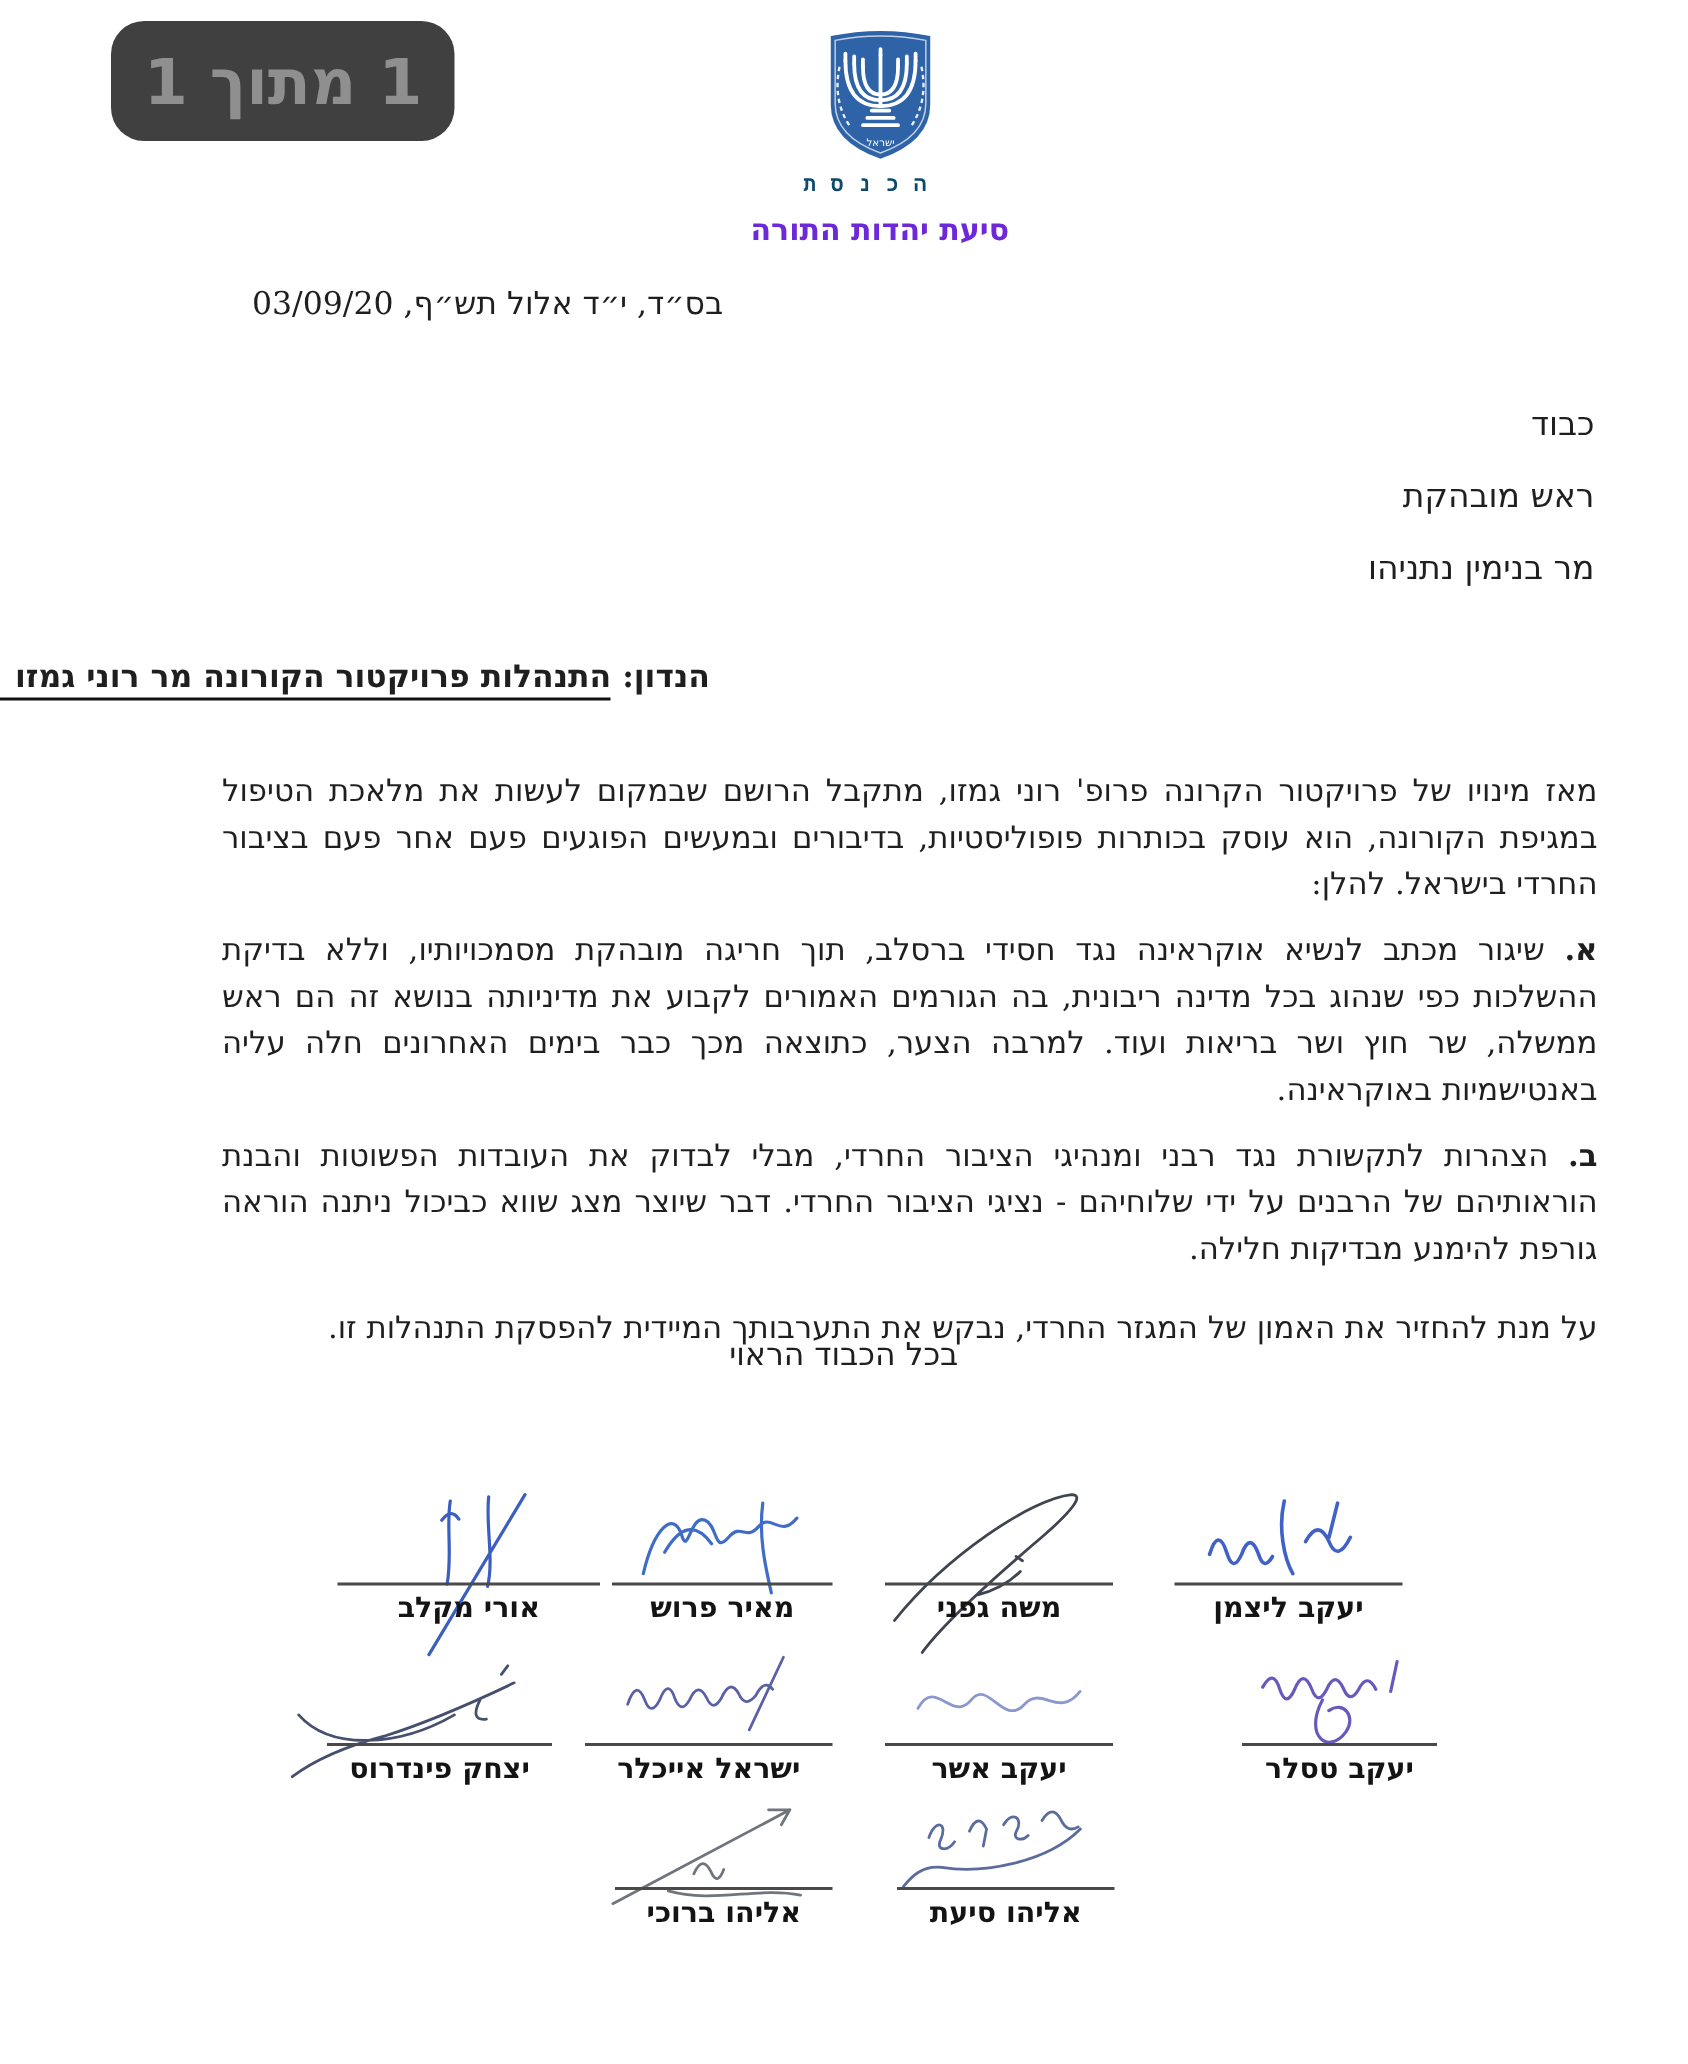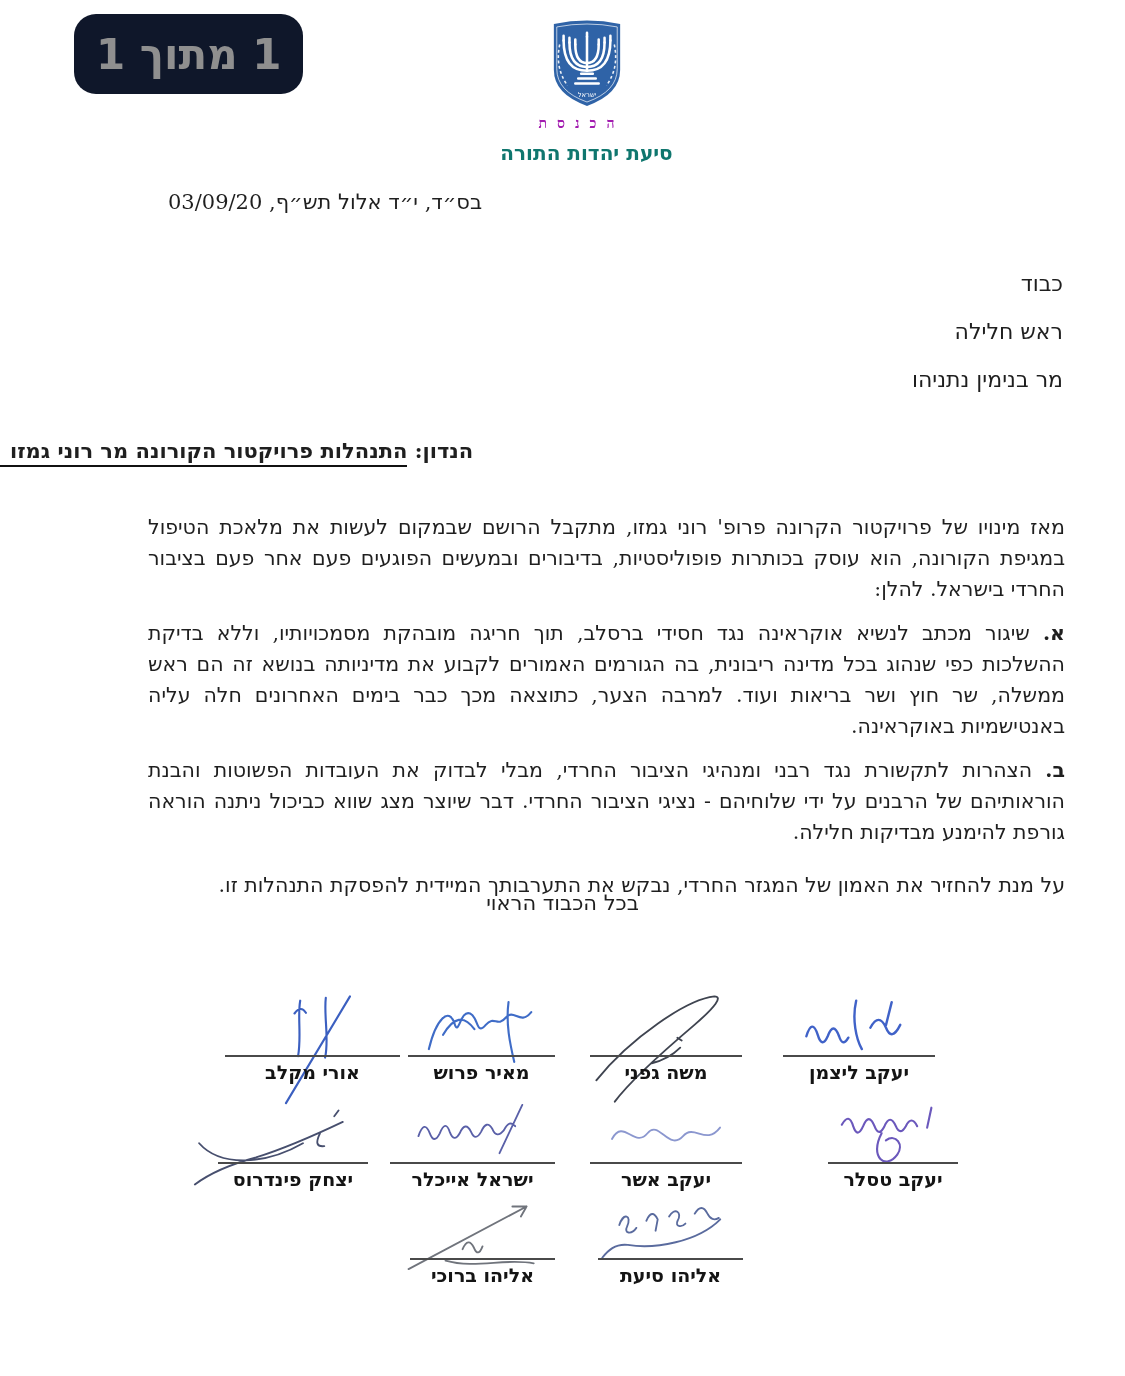--- a/index.html
+++ b/index.html
@@ -10,42 +10,42 @@
     background:#ffffff;
     overflow:hidden;
     font-family:"DejaVu Serif","DejaVu Sans",serif;
     color:#1f1f1f;
   }
   
   .badge{
     position:absolute;left:74px;top:14px;
     min-width:168px;height:80px;
     padding:0 22px;
-    background:#0f172a;border-radius:22px;
+    background:#404040;border-radius:22px;
     display:flex;align-items:center;justify-content:center;
     font-family:"DejaVu Sans",sans-serif;
     font-size:42px;font-weight:600;color:#8f8f8f;
     direction:rtl;
   }
   
   .letterhead{
     position:absolute;top:16px;left:0;right:0;
     display:flex;flex-direction:column;align-items:center;margin-left:48px;
   }
   .emblem{width:78px;height:94px;}
   .org-label{
     margin-top:6px;
-    font-family:Liberation Serif, serif;
+    font-family:Liberation Mono, monospace;
     font-size:14px;letter-spacing:10px;
-    color:#a21caf;font-weight:600;
+    color:#0c4a6e;font-weight:600;
     padding-right:10px;
   }
   .faction-label{
     margin-top:9px;
-    font-size:20px;font-weight:bold;color:#0f766e;
+    font-size:20px;font-weight:bold;color:#6d28d9;
     font-family:"DejaVu Serif","DejaVu Sans",serif;
   }
   
   .date-line{
     position:absolute;left:168px;top:190px;
     font-size:21px;direction:rtl;
   }
   
   .recipient{
     position:absolute;right:62px;top:260px;
@@ -121,21 +121,21 @@
       <text x="40" y="82" font-size="7" fill="#ffffff" text-anchor="middle">ישראל</text>
     </svg>
     <div class="org-label">הכנסת</div>
     <div class="faction-label">סיעת יהדות התורה</div>
   </div>
 
   <div class="date-line">בס״ד, י״ד אלול תש״ף, 03/09/20</div>
 
   <div class="recipient">
     <div>כבוד</div>
-    <div>ראש חלילה</div>
+    <div>ראש מובהקת</div>
     <div>מר בנימין נתניהו</div>
   </div>
 
   <div class="subject">
     <span>הנדון:</span>
     <span> </span>
     <span class="subject-title">התנהלות פרויקטור הקורונה מר רוני גמזו</span>
   </div>
 
   <div class="body-text">

